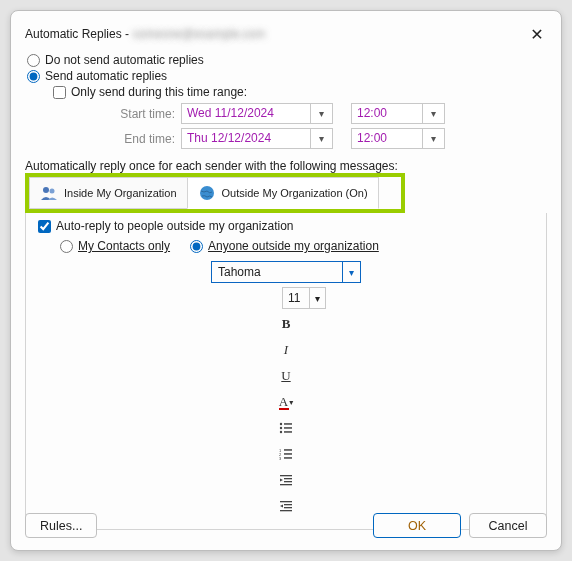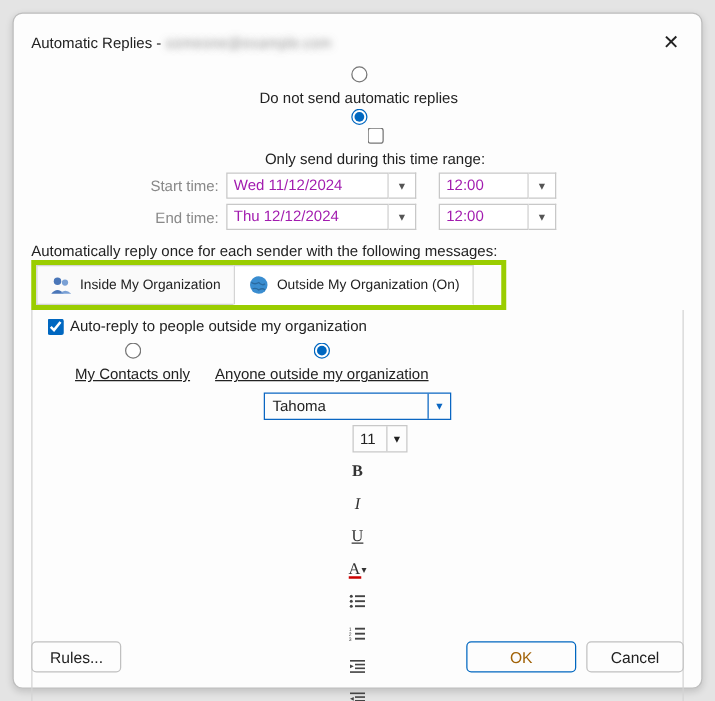--- a/index.html
+++ b/index.html
@@ -6,21 +6,21 @@
   body { margin: 0; background: #e4e4e4; padding: 10px; font-size: 12px; color: #222; }
   .dialog {
     width: 552px; height: 541px; background: #fdfdfd; border: 1px solid #bdbdbd;
     border-radius: 8px; position: relative; padding: 12px 14px 12px 14px;
     box-shadow: 0 2px 6px rgba(0,0,0,0.15);
   }
   .titlebar { display: flex; align-items: center; height: 22px; margin-bottom: 8px; }
   .title { font-size: 12px; }
   .title .blur { color: transparent; text-shadow: 0 0 6px rgba(100,100,100,0.7); }
   .close { margin-left: auto; font-size: 16px; cursor: pointer; width: 20px; text-align: center; }
-  .radio-row, .check-row { display: flex; align-items: center; gap: 5px; margin: 2px 0 2px 2px; flex-direction: column; }
+  .radio-row, .check-row { display: flex; align-items: flex-end; gap: 5px; margin: 2px 0 2px 2px; }
   input[type=radio], input[type=checkbox] { accent-color: #0067c0; margin: 0; width: 13px; height: 13px; }
   .indent1 { margin-left: 28px; }
   .timegrid { display: grid; grid-template-columns: 110px 130px 22px 18px 72px 22px; row-gap: 4px; margin-left: 46px; margin-top: 4px; align-items: center; }
   .timegrid .lbl { text-align: right; padding-right: 6px; color: #888; }
   .datebox, .timebox { border: 1px solid #c8c8c8; background: #fff; height: 21px; line-height: 19px; padding: 0 5px; color: #a21caf; font-size: 12px; }
   .ddbtn { border: 1px solid #c8c8c8; border-left: 0; height: 21px; display: flex; align-items: center; justify-content: center; background:#fff; color:#555; font-size:10px; }
   .gap { }
   .sectionlabel { margin-top: 10px; margin-bottom: 2px; }
   .highlight-wrap { border: 4px solid #9acd00; margin-top: -2px; width: 380px; }
   .tabs { display: flex; }
@@ -63,20 +63,21 @@
     </div>
     <div class="close">✕</div>
   </div>
 
   <label class="radio-row">
     <input type="radio" name="mainmode" style="">
     <span>Do not send automatic replies</span>
   </label>
   <label class="radio-row">
     <input type="radio" name="mainmode" checked="" style="">
+    <span>Send automatic replies</span>
   </label>
   <label class="check-row indent1">
     <input type="checkbox" style="">
     <span>Only send during this time range:</span>
   </label>
 
   <div class="timegrid">
     <div class="lbl">Start time:</div>
     <div class="datebox">Wed 11/12/2024</div>
     <div class="ddbtn">▾</div>

